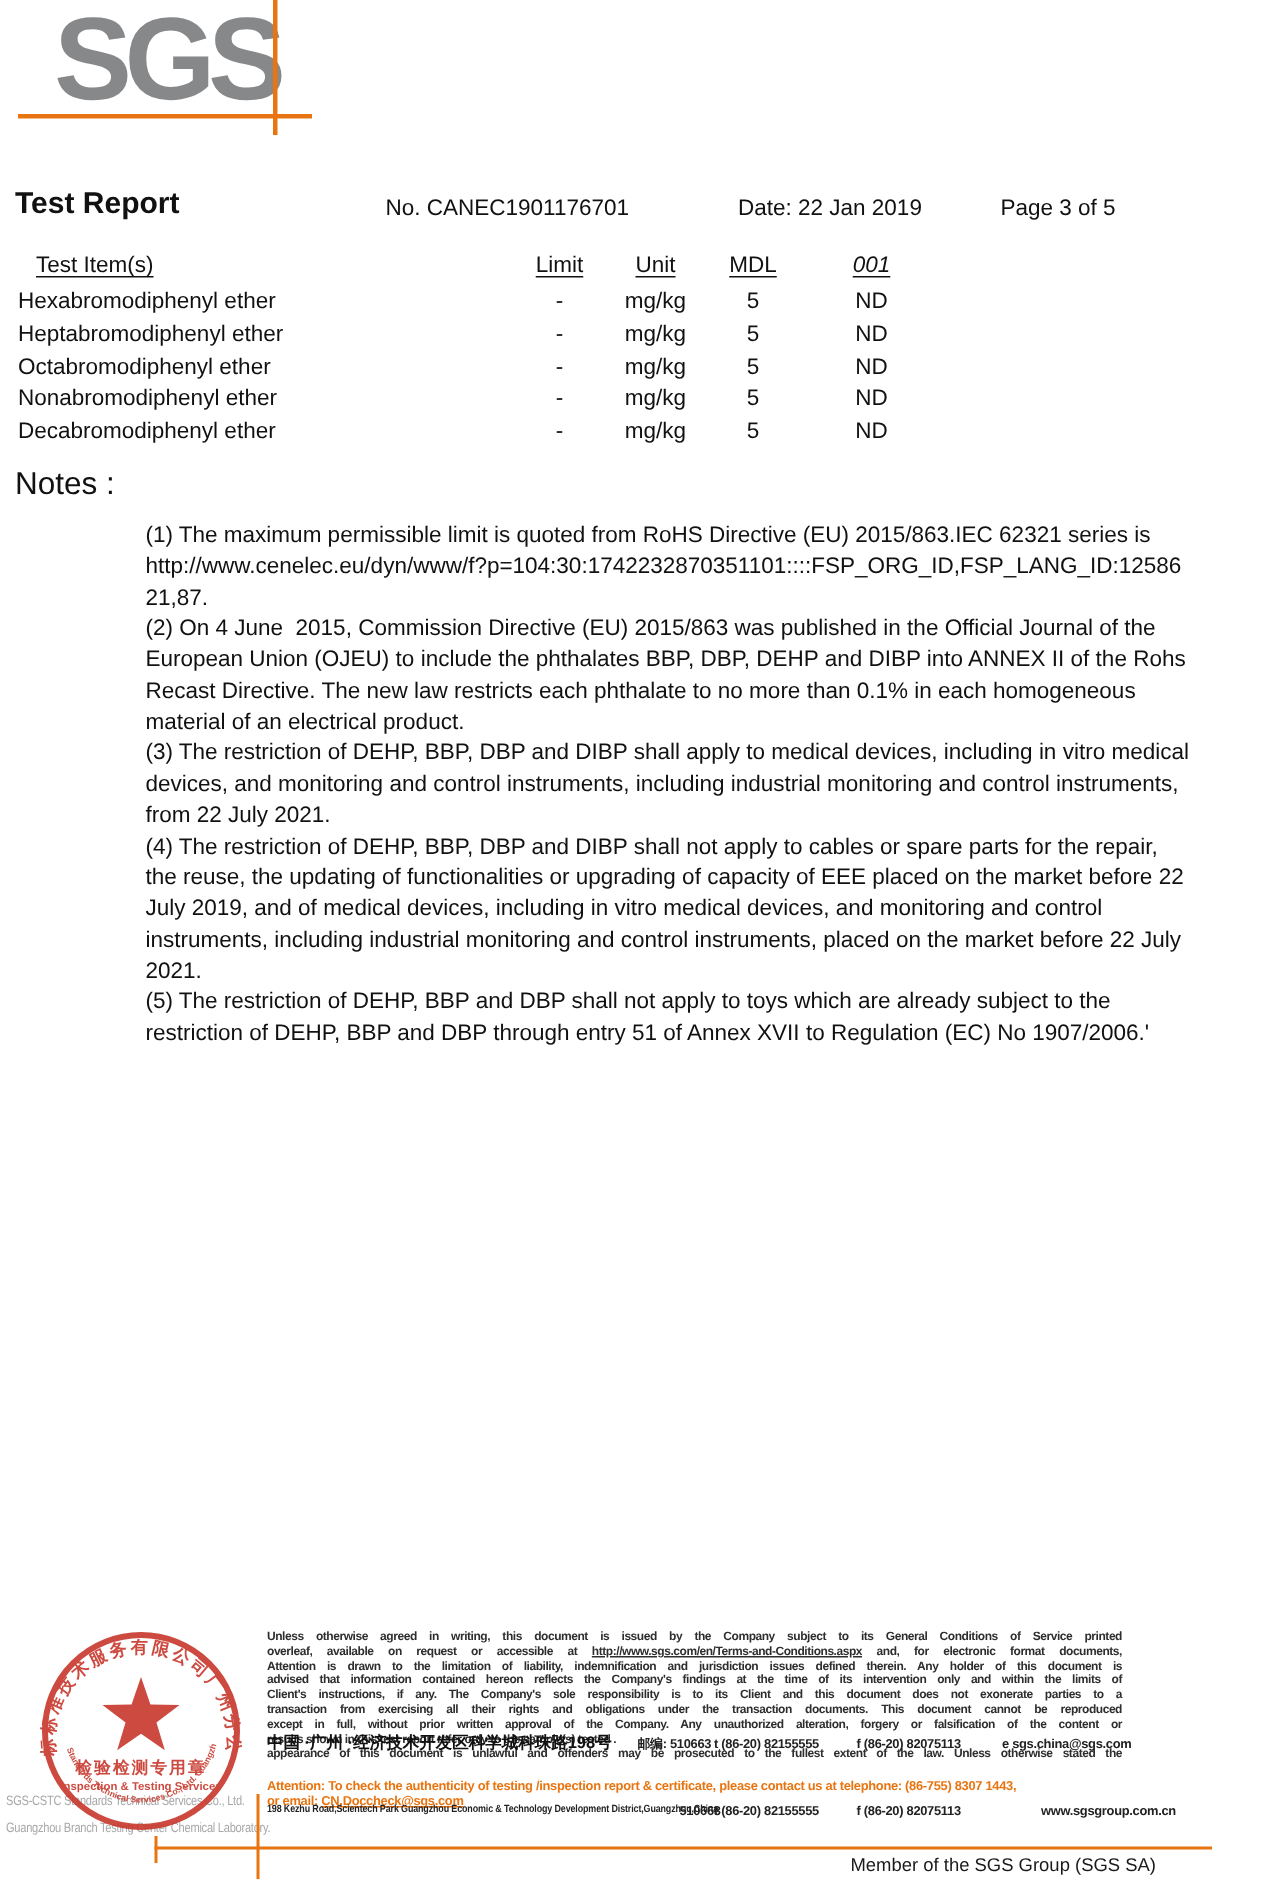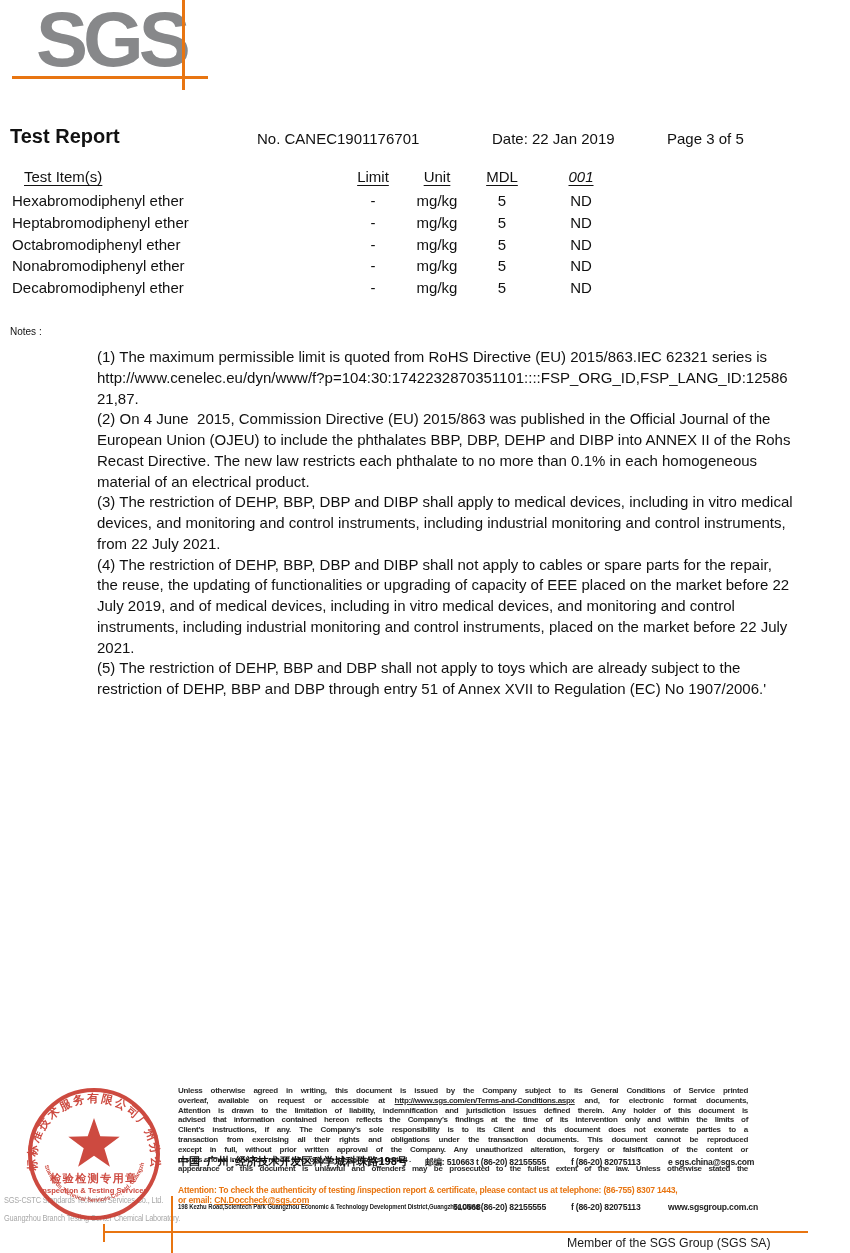--- a/index.html
+++ b/index.html
@@ -34,21 +34,21 @@
   .th-row .c-item{left:24px;}
   .c-limit{position:absolute;left:343px;width:60px;text-align:center;}
   .c-unit{position:absolute;left:407px;width:60px;text-align:center;}
   .c-mdl{position:absolute;left:472px;width:60px;text-align:center;}
   .c-res{position:absolute;left:546px;width:70px;text-align:center;}
   .sample-head{font-style:italic;}
   .t-body{left:0;top:192px;width:850px;}
   .t-row{position:relative;height:21.8px;font-size:15px;}
 
   
-  .notes-label{left:10px;top:326px;font-size:10px;}
+  .notes-label{left:10px;top:311px;font-size:21px;}
   .notes-block{left:97px;top:347px;width:745px;font-size:15px;line-height:20.75px;}
   .note-line{white-space:pre;}
 
   
   .fineprint{left:178px;top:1086px;width:570px;font-size:8px;line-height:9.8px;
     font-weight:700;letter-spacing:-0.3px;color:#2e2e2e;}
   .fp-line{text-align:justify;text-align-last:justify;white-space:normal;}
   .fp-line.fp-last{text-align:left;text-align-last:left;}
   .fp-line u{text-underline-offset:1px;}
   .attention{left:178px;top:1185px;width:580px;font-size:8.6px;line-height:10.4px;
@@ -58,21 +58,21 @@
   
   .addr-row1{left:178px;top:1202px;width:640px;height:11px;}
   .addr-row2{left:178px;top:1152px;width:640px;height:20px;}
   .addr-en{position:absolute;left:0;top:1px;font-size:7px;font-weight:700;white-space:nowrap;
     transform:scaleX(.85);transform-origin:left;letter-spacing:-0.1px;color:#222;}
   .addr-num{position:absolute;font-size:8.6px;font-weight:700;letter-spacing:-0.2px;white-space:nowrap;color:#222;}
   .addr-cn{position:absolute;left:0;top:2px;font-size:11px;font-weight:700;white-space:nowrap;color:#111;}
   .r1-postal{left:263px;top:0;margin-left:12px;}
   .r1-tel{left:298px;top:0;}
   .r1-fax{left:393px;top:0;}
-  .r1-web{left:490px;top:0;}
+  .r1-web{left:516px;top:0;}
   .r2-postal{left:247px;top:5px;}
   .r2-tel{left:298px;top:5px;}
   .r2-fax{left:393px;top:5px;}
   .r2-mail{left:490px;top:5px;}
 
   .footer-vline{left:171px;top:1196px;width:2px;height:57px;background:var(--orange);}
   .footer-hline{left:103px;top:1231px;width:705px;height:2px;background:var(--orange);}
   .footer-vtick{left:103px;top:1224px;width:2px;height:18px;background:var(--orange);}
   .member-line{left:567px;top:1236px;font-size:12.3px;color:#1a1a1a;}
 

